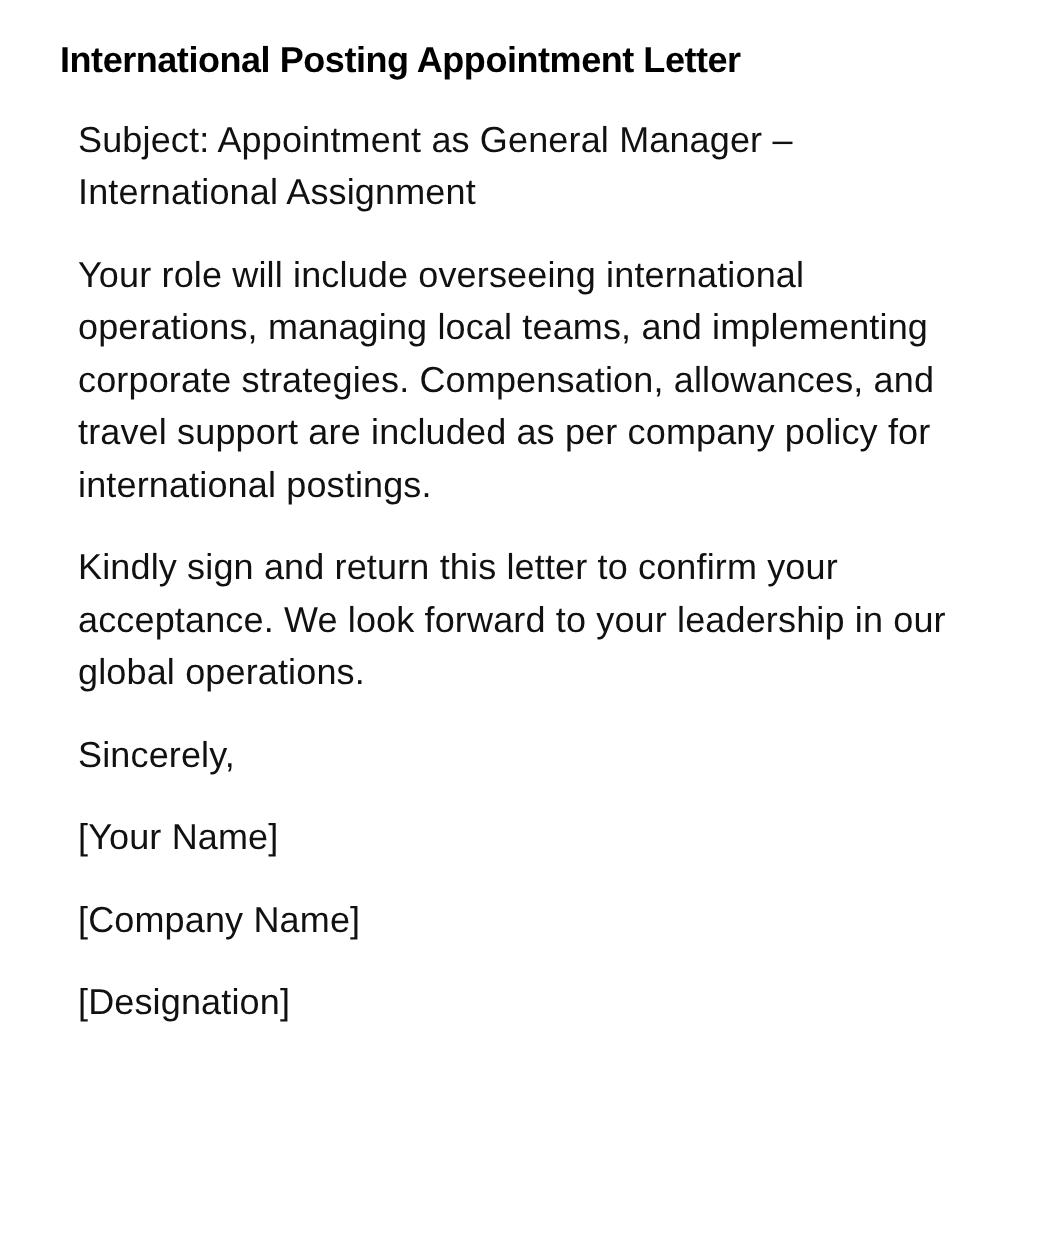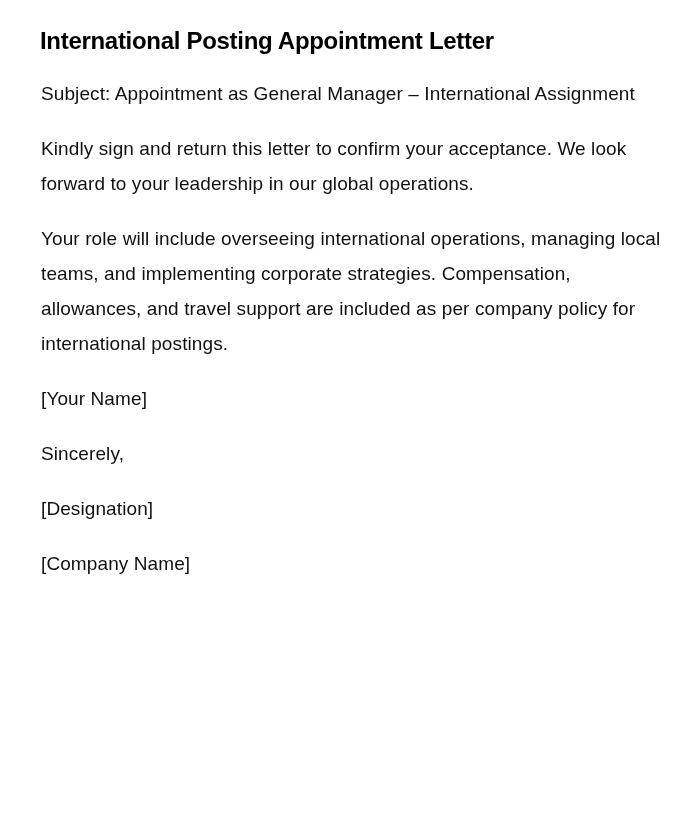--- a/index.html
+++ b/index.html
@@ -12,33 +12,33 @@
   }
   h1 {
     margin: 0;
     font-size: 24px;
     font-weight: bold;
     letter-spacing: -0.3px;
     line-height: 34px;
     color: #000000;
   }
   p {
-    margin: 1px;
-    font-size: 19px;
+    margin: 12px;
+    font-size: 24px;
     line-height: 35px;
     letter-spacing: 0.1px;
   }
   .subject { margin-top: 18px; }
   .gap { margin-top: 20px; }
 </style>
 </head>
 <body>
 
 <div class="page">
   <h1>International Posting Appointment Letter</h1>
   <p class="subject">Subject: Appointment as General Manager – International Assignment</p>
+  <p class="gap">Your role will include overseeing international operations, managing local teams, and implementing corporate strategies. Compensation, allowances, and travel support are included as per company policy for international postings.</p>
   <p class="gap">Kindly sign and return this letter to confirm your acceptance. We look forward to your leadership in our global operations.</p>
-  <p class="gap">Your role will include overseeing international operations, managing local teams, and implementing corporate strategies. Compensation, allowances, and travel support are included as per company policy for international postings.</p>
+  <p class="gap">Sincerely,</p>
   <p class="gap">[Your Name]</p>
-  <p class="gap">Sincerely,</p>
+  <p class="gap">[Company Name]</p>
   <p class="gap">[Designation]</p>
-  <p class="gap">[Company Name]</p>
 </div>
 
 </body></html>

